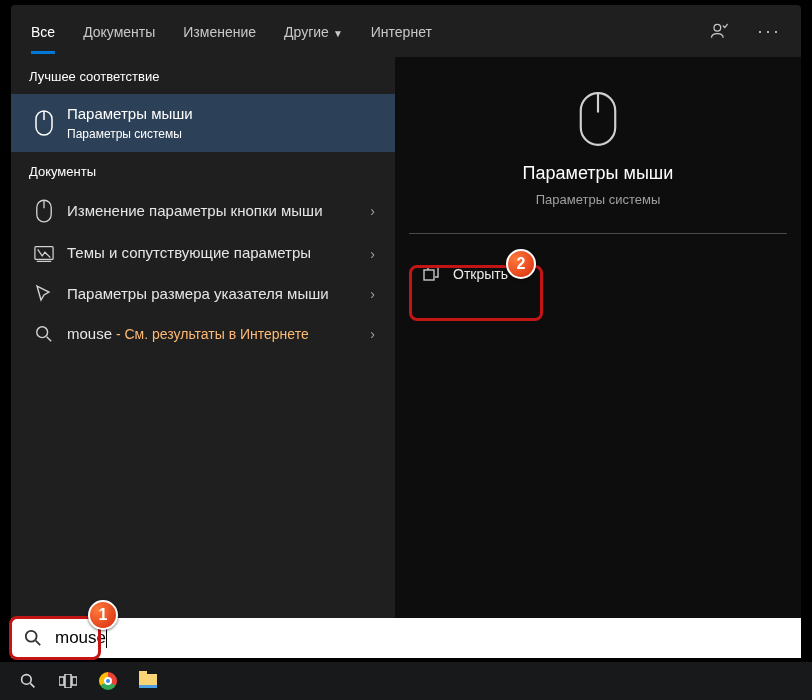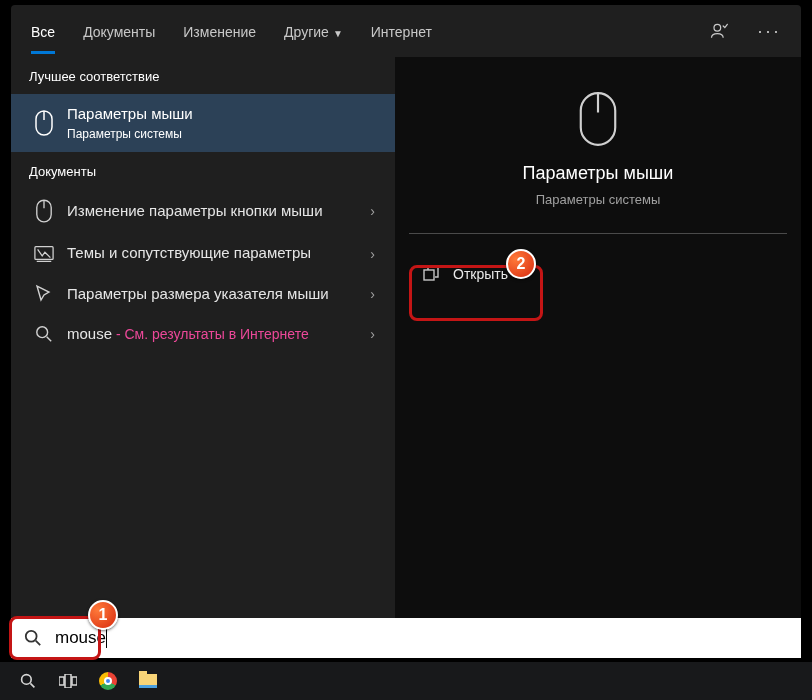--- a/index.html
+++ b/index.html
@@ -20,21 +20,21 @@
 .left { width:384px; background:#1f1f1f; }
 .section-h { color:#ffffff; font-size:13px; padding:12px 18px 10px; }
 
 .result { display:flex; align-items:center; padding:10px 14px 10px 18px; color:#e6e6e6; cursor:pointer; position:relative; }
 .result .ricon { width:30px; display:flex; justify-content:center; font-size:18px; color:#d0d0d0; flex-shrink:0; }
 .result .rtext { flex:1; font-size:15px; padding-left:8px; line-height:1.35; }
 .result .sub { font-size:12px; color:#a0a0a0; margin-top:2px; }
 .result .chevr { color:#a0a0a0; font-size:14px; padding:0 6px; }
 .result.selected { background:#2c4157; }
 .result.selected .rtext, .result.selected .ricon, .result.selected .sub { color:#fff; }
-.web-sub { color:#ec4899; font-size:14px; }
+.web-sub { color:#fdba74; font-size:14px; }
 
 .right { flex:1; background:#0d0d0d; position:relative; color:#fff; text-align:center; }
 .mouse-big { margin:34px auto 16px; width:56px; height:56px; color:#cfcfcf; }
 .r-title { font-size:18px; font-weight:400; }
 .r-sub { font-size:13px; color:#a0a0a0; margin-top:8px; }
 .hr { border:0; border-top:1px solid #4a4a4a; margin:26px 14px 0 14px; }
 .actions { text-align:left; padding:20px 14px; }
 .action { display:flex; align-items:flex-end; padding:12px 14px; font-size:14px; color:#e8e8e8; cursor:pointer; }
 .action .aicon { margin-right:14px; font-size:16px; color:#c8c8c8; }
 

